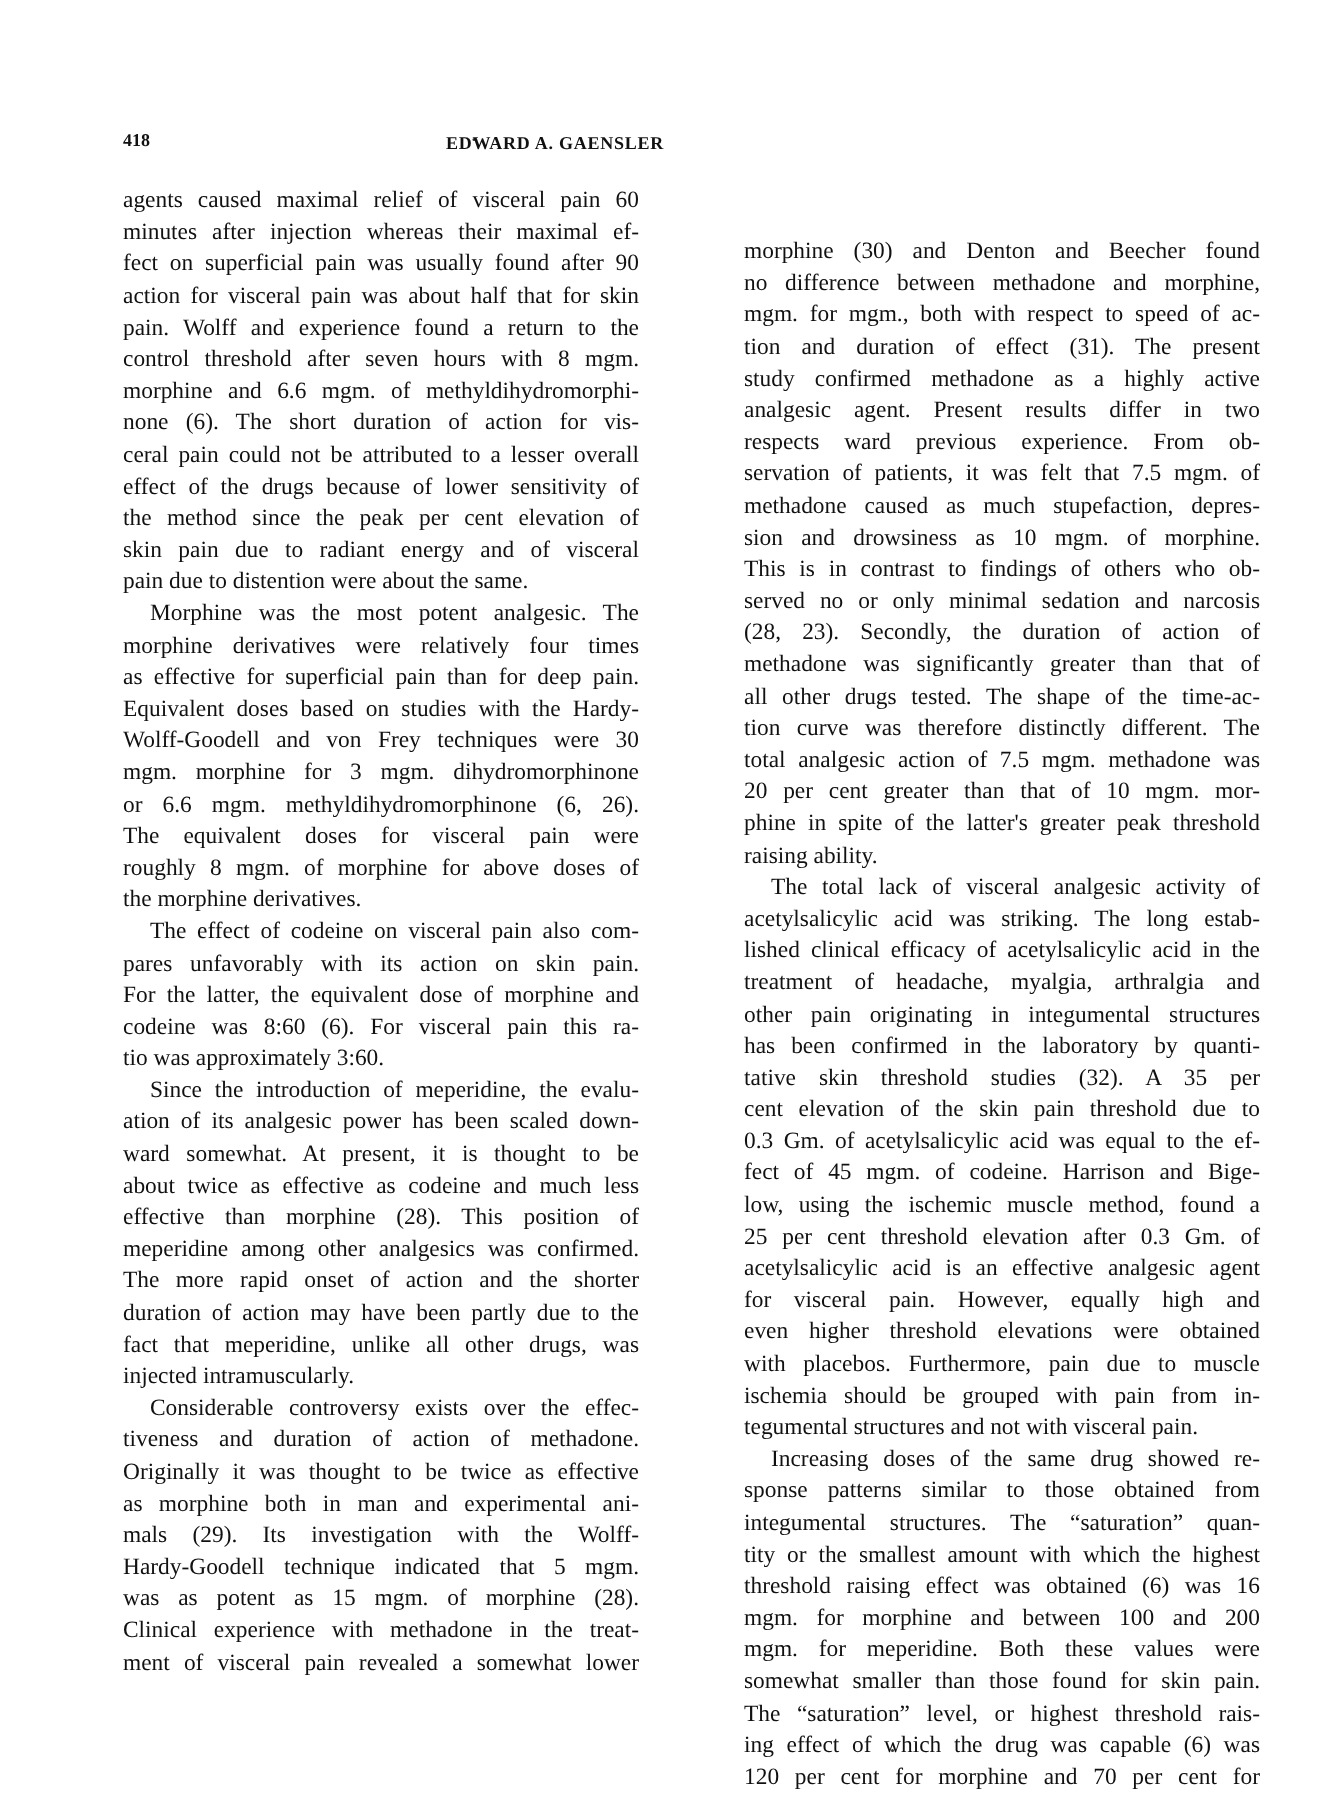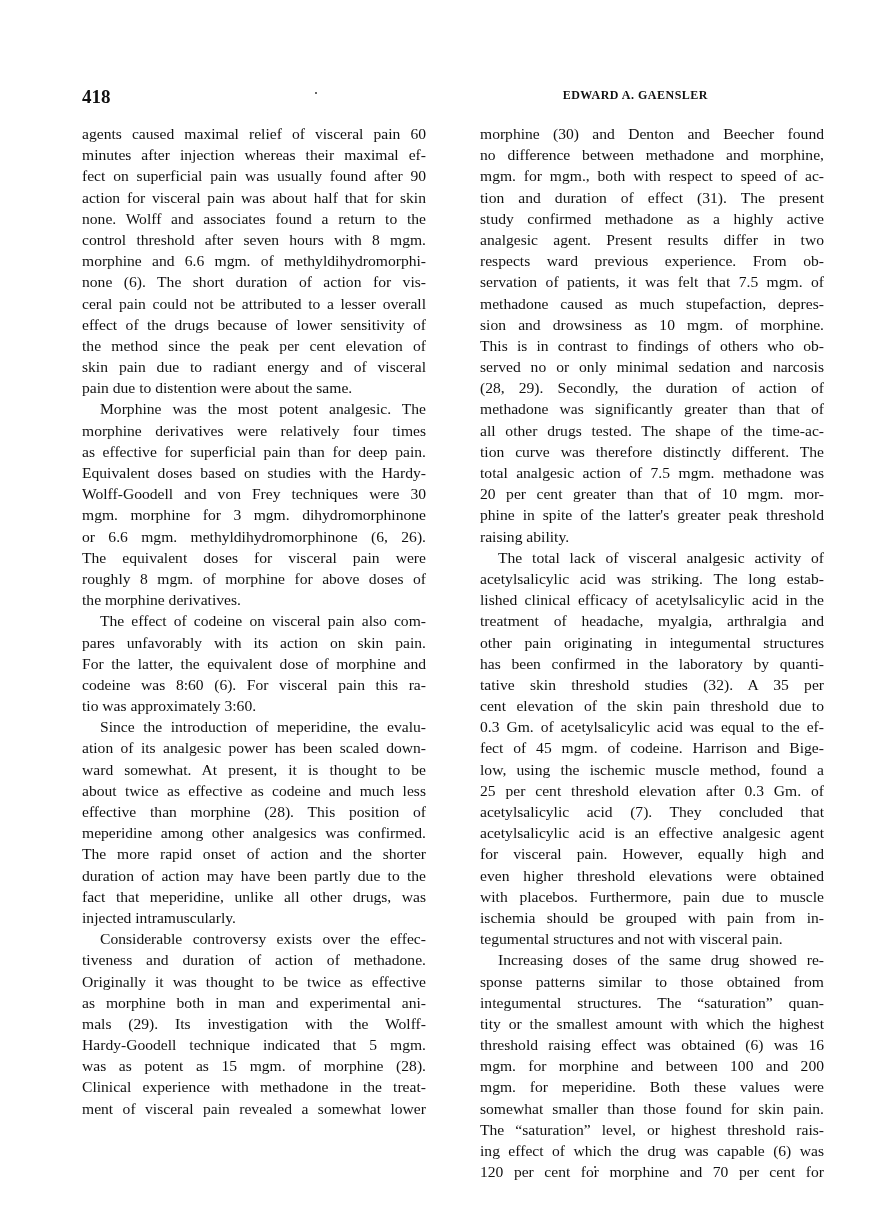--- a/index.html
+++ b/index.html
@@ -1,43 +1,43 @@
 <!DOCTYPE html>
 <html><head>
 <meta charset="utf-8">
 <style>
   html, body { margin: 0; padding: 0; background: #ffffff; }
   body { width: 880px; height: 1209px; position: relative; overflow: hidden;
          font-family: "Liberation Serif", "DejaVu Serif", serif; color: #111; }
-  .page-number { position: absolute; left: 82px; top: 86px; font-size: 19px; font-weight: bold; }
-  .running-head { position: absolute; left: 0; width: 708px; top: 88px; text-align: right;
+  .page-number { position: absolute; left: 82px; top: 86px; font-size: 12px; font-weight: bold; }
+  .running-head { position: absolute; left: 16px; width: 708px; top: 88px; text-align: center;
                   font-size: 12px; font-weight: bold; letter-spacing: 0.5px; }
   .speck { position: absolute; width: 2px; height: 2px; background: #333; border-radius: 1px; }
   .col { position: absolute; top: 123px; width: 344px; }
   .col-left { left: 82px; }
-  .col-right { left: 480px; }
+  .col-right { left: 496px; margin-top: 34px; }
   .line { display: block; height: 21.2px; line-height: 21.2px; font-size: 15.6px;
           white-space: nowrap; text-align: justify; text-align-last: justify; }
   .line.last { text-align-last: left; }
   .line.indent { padding-left: 18px; }
 </style>
 </head>
 <body>
 
 <div>
   <div class="page-number">418</div>
   <div class="speck" style="left:315px; top:92px;"></div>
   <div class="running-head">EDWARD A. GAENSLER</div>
 
   <div class="col col-left" id="col-left">
       <span class="line">agents caused maximal relief of visceral pain 60</span>
       <span class="line">minutes after injection whereas their maximal ef-</span>
       <span class="line">fect on superficial pain was usually found after 90</span>
       <span class="line">action for visceral pain was about half that for skin</span>
-      <span class="line">none.  Wolff and associates found a return to the</span>
+      <span class="line">pain.  Wolff and experience found a return to the</span>
       <span class="line">control threshold after seven hours with 8 mgm.</span>
       <span class="line">morphine and 6.6 mgm. of methyldihydromorphi-</span>
       <span class="line">none (6).  The short duration of action for vis-</span>
       <span class="line">ceral pain could not be attributed to a lesser overall</span>
       <span class="line">effect of the drugs because of lower sensitivity of</span>
       <span class="line">the method since the peak per cent elevation of</span>
       <span class="line">skin pain due to radiant energy and of visceral</span>
       <span class="line last">pain due to distention were about the same.</span>
       <span class="line indent">Morphine was the most potent analgesic.  The</span>
       <span class="line">morphine derivatives were relatively four times</span>
@@ -80,41 +80,40 @@
       <span class="line">mgm. for mgm., both with respect to speed of ac-</span>
       <span class="line">tion and duration of effect (31).  The present</span>
       <span class="line">study confirmed methadone as a highly active</span>
       <span class="line">analgesic agent.  Present results differ in two</span>
       <span class="line">respects ward previous experience.  From ob-</span>
       <span class="line">servation of patients, it was felt that 7.5 mgm. of</span>
       <span class="line">methadone caused as much stupefaction, depres-</span>
       <span class="line">sion and drowsiness as 10 mgm. of morphine.</span>
       <span class="line">This is in contrast to findings of others who ob-</span>
       <span class="line">served no or only minimal sedation and narcosis</span>
-      <span class="line">(28, 29).  Secondly, the duration of action of</span>
+      <span class="line">(28, 23).  Secondly, the duration of action of</span>
       <span class="line">methadone was significantly greater than that of</span>
       <span class="line">all other drugs tested.  The shape of the time-ac-</span>
       <span class="line">tion curve was therefore distinctly different.  The</span>
       <span class="line">total analgesic action of 7.5 mgm. methadone was</span>
       <span class="line">20 per cent greater than that of 10 mgm. mor-</span>
       <span class="line">phine in spite of the latter's greater peak threshold</span>
       <span class="line last">raising ability.</span>
       <span class="line indent">The total lack of visceral analgesic activity of</span>
       <span class="line">acetylsalicylic acid was striking.  The long estab-</span>
       <span class="line">lished clinical efficacy of acetylsalicylic acid in the</span>
       <span class="line">treatment of headache, myalgia, arthralgia and</span>
       <span class="line">other pain originating in integumental structures</span>
       <span class="line">has been confirmed in the laboratory by quanti-</span>
       <span class="line">tative skin threshold studies (32).  A 35 per</span>
       <span class="line">cent elevation of the skin pain threshold due to</span>
       <span class="line">0.3 Gm. of acetylsalicylic acid was equal to the ef-</span>
       <span class="line">fect of 45 mgm. of codeine.  Harrison and Bige-</span>
       <span class="line">low, using the ischemic muscle method, found a</span>
       <span class="line">25 per cent threshold elevation after 0.3 Gm. of</span>
-      <span class="line">acetylsalicylic acid (7).  They concluded that</span>
       <span class="line">acetylsalicylic acid is an effective analgesic agent</span>
       <span class="line">for visceral pain.  However, equally high and</span>
       <span class="line">even higher threshold elevations were obtained</span>
       <span class="line">with placebos.  Furthermore, pain due to muscle</span>
       <span class="line">ischemia should be grouped with pain from in-</span>
       <span class="line last">tegumental structures and not with visceral pain.</span>
       <span class="line indent">Increasing doses of the same drug showed re-</span>
       <span class="line">sponse patterns similar to those obtained from</span>
       <span class="line">integumental structures.  The “saturation” quan-</span>
       <span class="line">tity or the smallest amount with which the highest</span>

